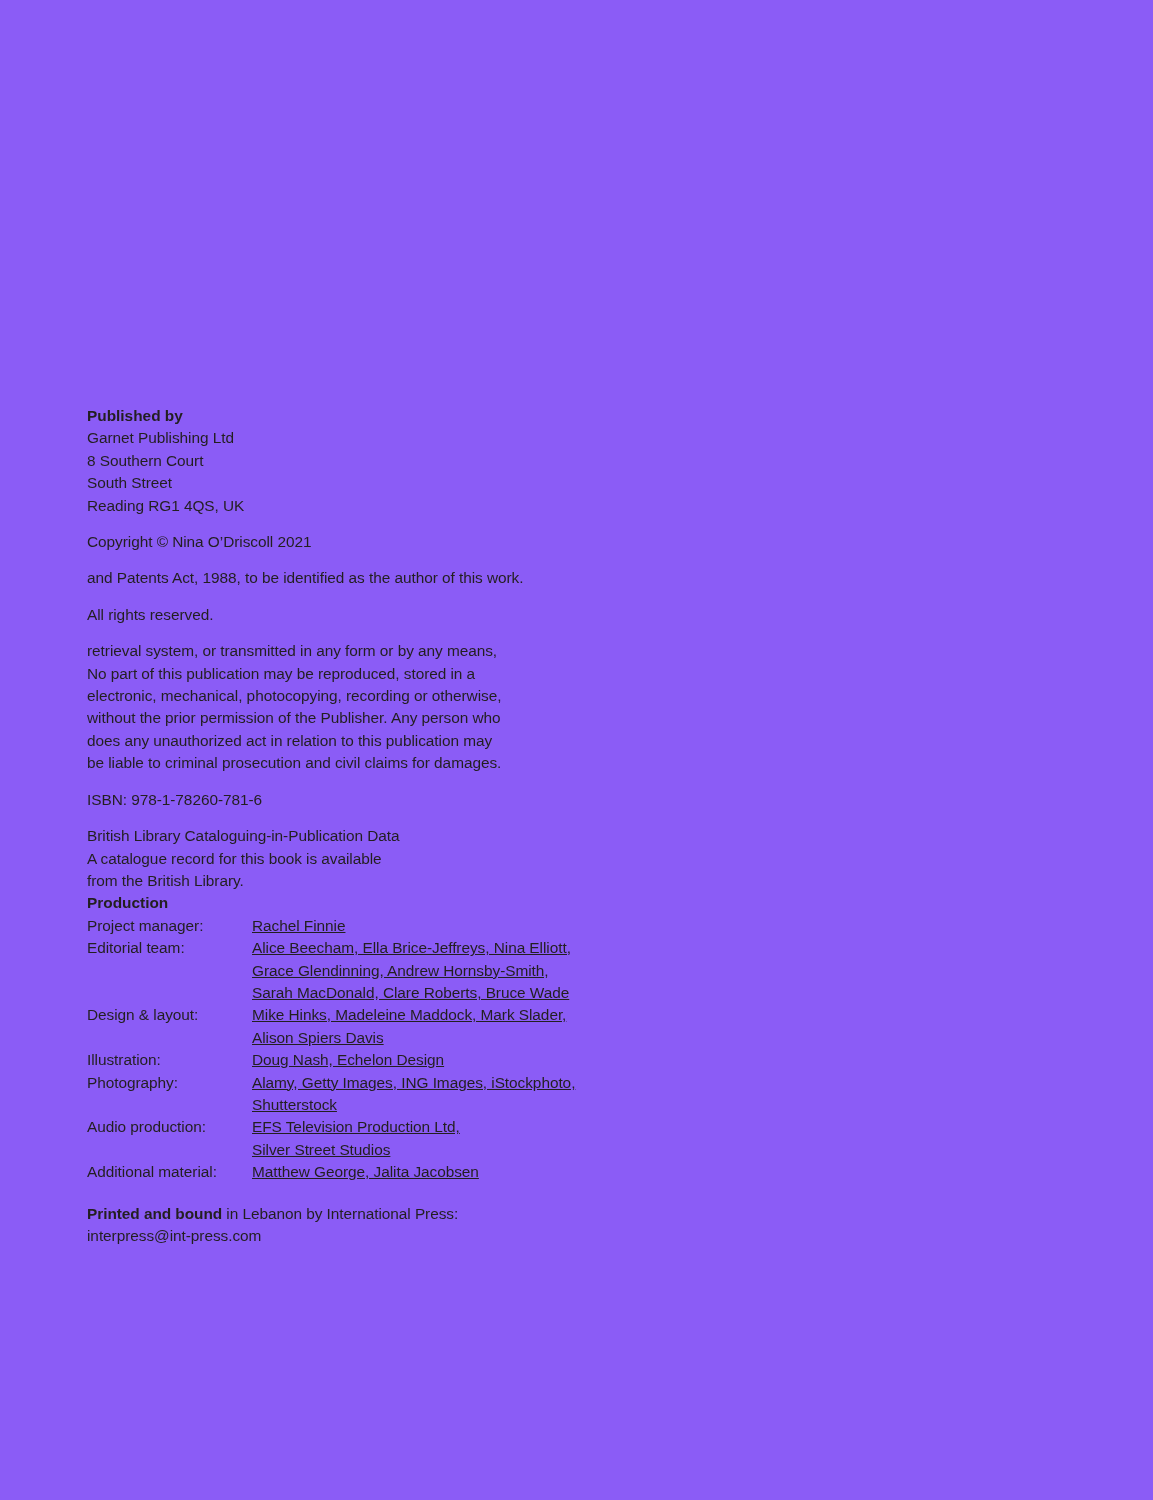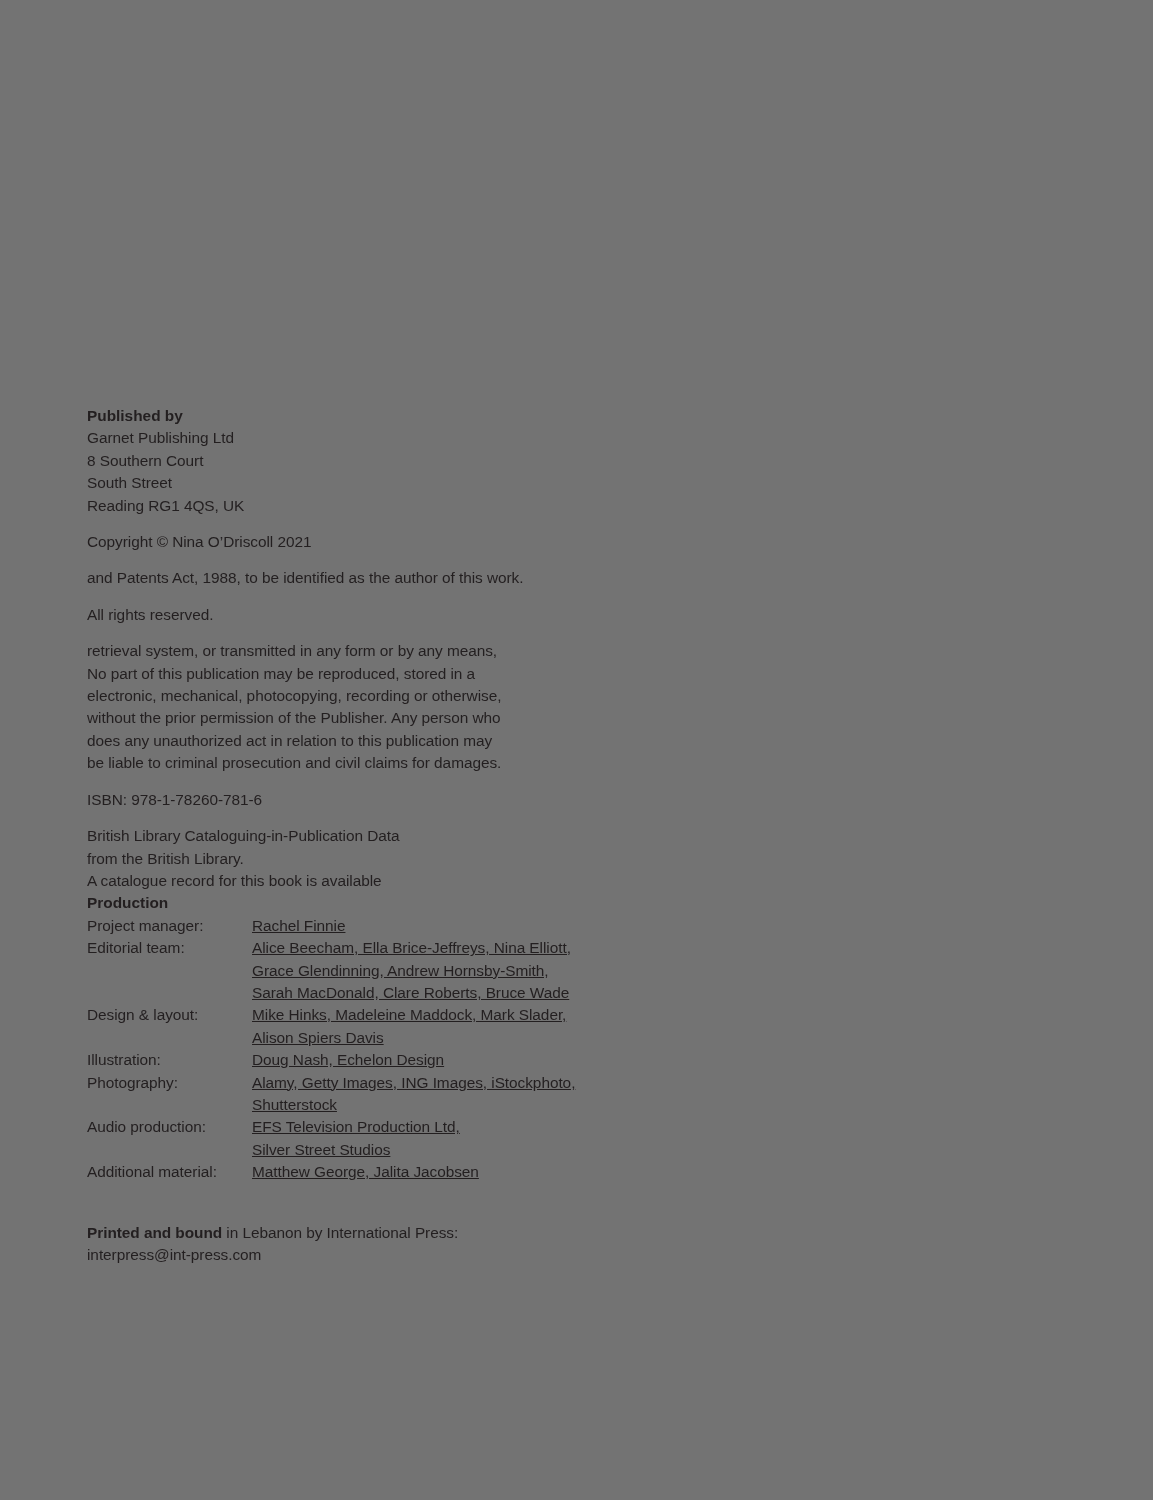--- a/index.html
+++ b/index.html
@@ -11,21 +11,21 @@
     width: 1153px;
     height: 1500px;
     font-family: "Liberation Sans", sans-serif;
     color: #231f20;
     -webkit-font-smoothing: antialiased;
   }
   .page {
     position: relative;
     width: 1153px;
     height: 1500px;
-    background: #737373;
+    background: #8b5cf6;
     overflow: hidden;
   }
   .content {
     position: absolute;
     left: 87px;
     top: 405px;
     width: 560px;
   }
   .block {
     font-size: 15.4px;
@@ -63,21 +63,21 @@
   .credits td.label {
     width: 149px;
     padding-right: 16px;
     white-space: nowrap;
   }
   .credits td.value {
     white-space: pre-line;
     text-decoration: underline;
   }
   .footer {
-    margin-top: 38px;
+    margin-top: 19px;
   }
 </style>
 </head>
 <body>
 
 <div class="page">
   <div class="content">
 
     <div>
       <div class="heading">Published by</div>
@@ -103,22 +103,22 @@
       <span class="line">electronic, mechanical, photocopying, recording or otherwise,</span>
       <span class="line">without the prior permission of the Publisher. Any person who</span>
       <span class="line">does any unauthorized act in relation to this publication may</span>
       <span class="line">be liable to criminal prosecution and civil claims for damages.</span>
     </div>
 
     <div class="block gap">ISBN: 978-1-78260-781-6</div>
 
     <div class="block gap">
       <span class="line">British Library Cataloguing-in-Publication Data</span>
+      <span class="line">A catalogue record for this book is available</span>
       <span class="line">from the British Library.</span>
-      <span class="line">A catalogue record for this book is available</span>
     </div>
 
     <div class="gap">
       <div class="heading">Production</div>
       <table class="credits">
         <tbody>
           <tr>
             <td class="label">Project manager:</td>
             <td class="value">Rachel Finnie</td>
           </tr>

